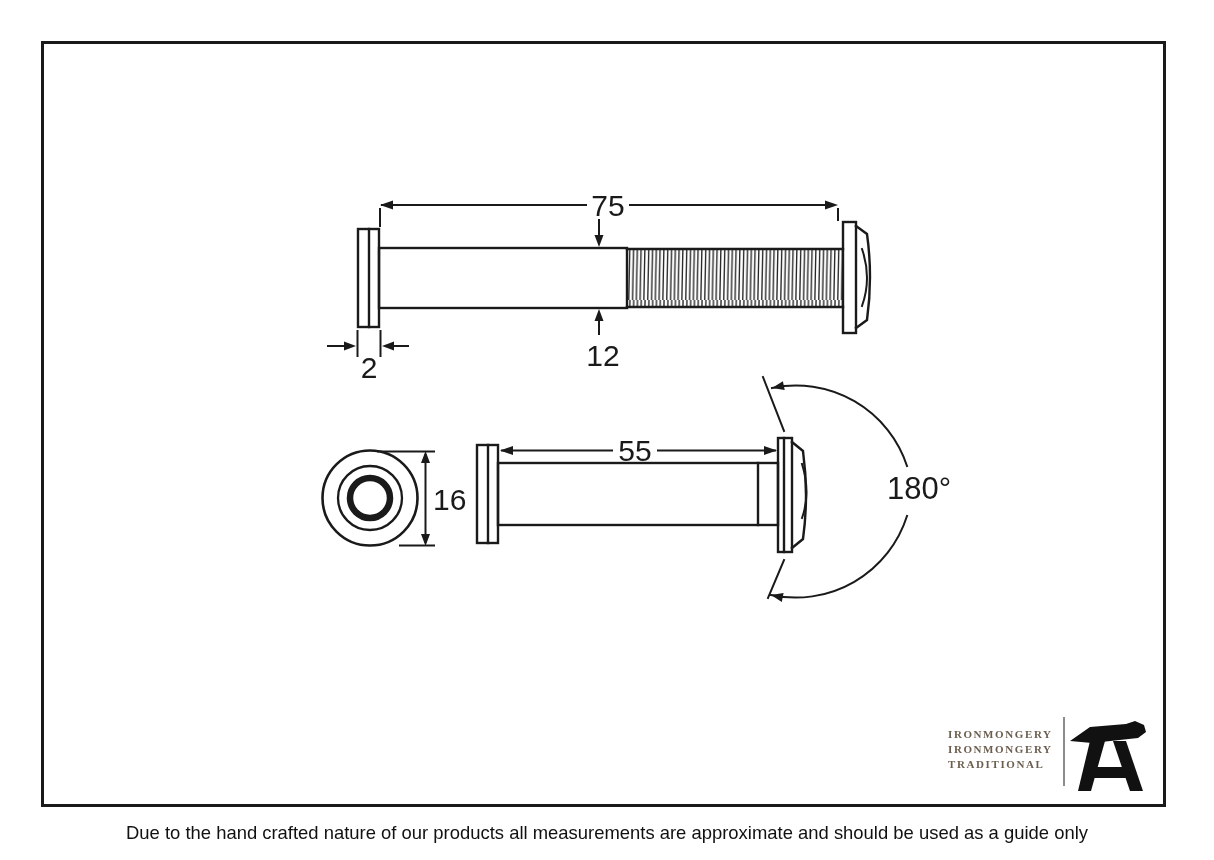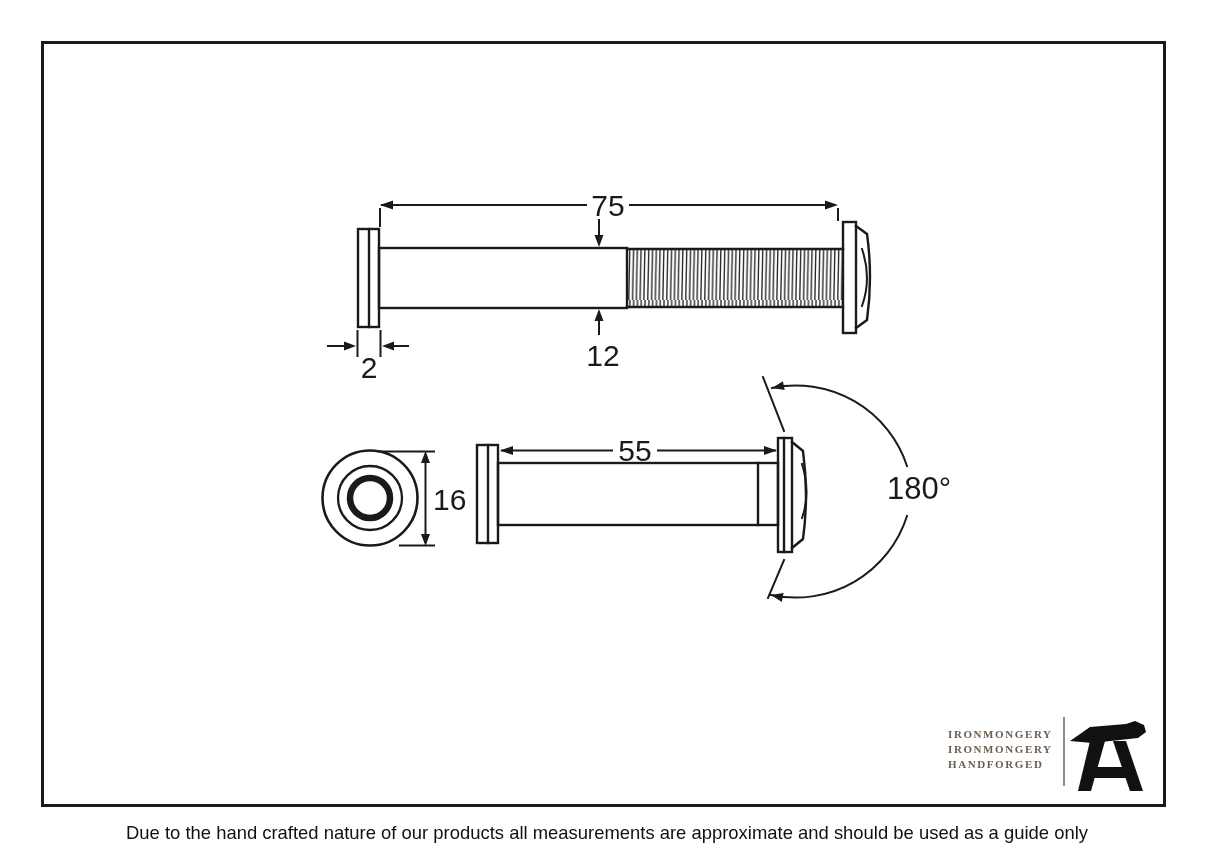--- a/index.html
+++ b/index.html
@@ -183,21 +183,21 @@
         <polygon points="771,595 781.8,601.9 783.6,593.1" fill="#1a1a1a" stroke="none"></polygon>
         <text class="angle-text" x="919" y="499" text-anchor="middle" stroke="none" fill="#1a1a1a">180°</text>
       </g>
     </g>
   </svg>
 
   <div class="brand-block">
     <div class="brand-text">
       <span class="brand-line">IRONMONGERY</span>
       <span class="brand-line">IRONMONGERY</span>
-      <span class="brand-line">HANDFORGED</span>
+      <span class="brand-line">TRADITIONAL</span>
     </div>
     <div class="brand-divider"></div>
     <svg class="anvil-svg" width="80" height="72" viewBox="0 0 80 72" fill="#111111">
       <polygon points="0,20 20,6 56,3 65,0 74,4 76,11 68,17 22,22"></polygon>
       <polygon points="20,20 35,20 21,70 8,70"></polygon>
       <polygon points="43,20 56,20 73,70 60,70"></polygon>
       <polygon points="22,46 60,46 63,57 20,57"></polygon>
     </svg>
   </div>
 

